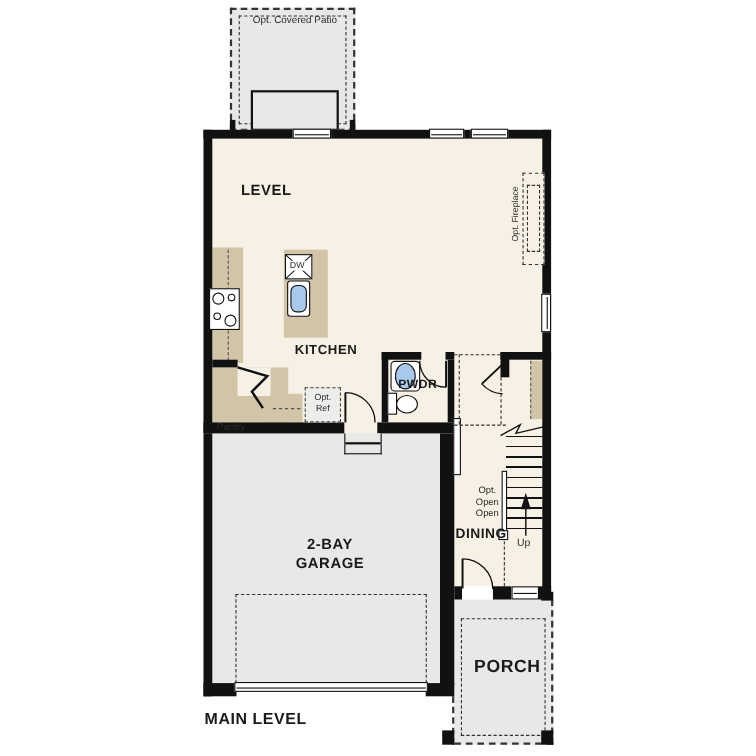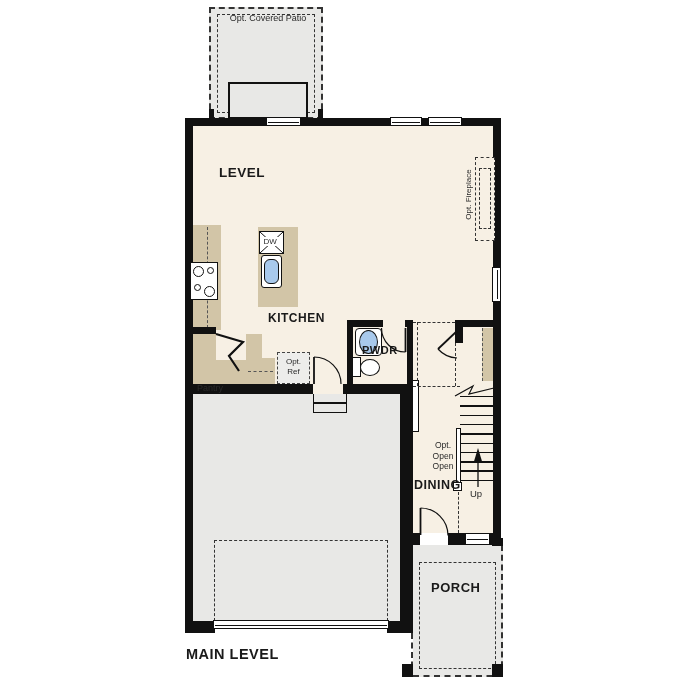--- a/index.html
+++ b/index.html
@@ -147,21 +147,25 @@
   <div class="sm" style="left:197px;top:366px;font-size:9px;margin-top:17px;">Pantry</div>
   <div class="sm" style="left:262px;top:237px;font-size:8px;background:#fff;padding:0 1px;">DW</div>
   <div class="lbl" style="left:362px;top:344px;font-size:11px;">PWDR</div>
   <div class="lbl" style="left:414px;top:478px;font-size:12.5px;">DINING</div>
   <div class="sm ctr" style="left:427px;top:440px;width:32px;font-size:8.5px;line-height:10.5px;">
     <span style="display:block;">Opt.</span>
     <span style="display:block;text-align:center;">Open</span>
     <span style="display:block;">Open</span>
   </div>
   <div class="sm" style="left:470px;top:488px;font-size:9.5px;">Up</div>
-  <div class="lbl" style="left:431px;top:580px;font-size:13px;">PORCH</div>
+  <div class="lbl ctr" style="left:260px;top:486px;width:80px;font-size:13.5px;line-height:17px;">
+    <span style="display:block;">2-BAY</span>
+    <span style="display:block;">GARAGE</span>
+  </div>
+  <div class="lbl" style="left:431px;top:598px;font-size:16px;">PORCH</div>
   <div class="lbl" style="left:186px;top:646px;font-size:14.5px;">MAIN LEVEL</div>
 
   <svg class="overlay" width="687" height="687" viewBox="0 0 687 687">
 
     <g stroke="#111" fill="none" stroke-width="1.8">
       <path d="M314,384 L314,357"></path>
       <path d="M314,357 A27,27 0 0 1 341,384" stroke-width="1.2"></path>
     </g>
 
     <g stroke="#111" fill="none" stroke-width="1.8">

